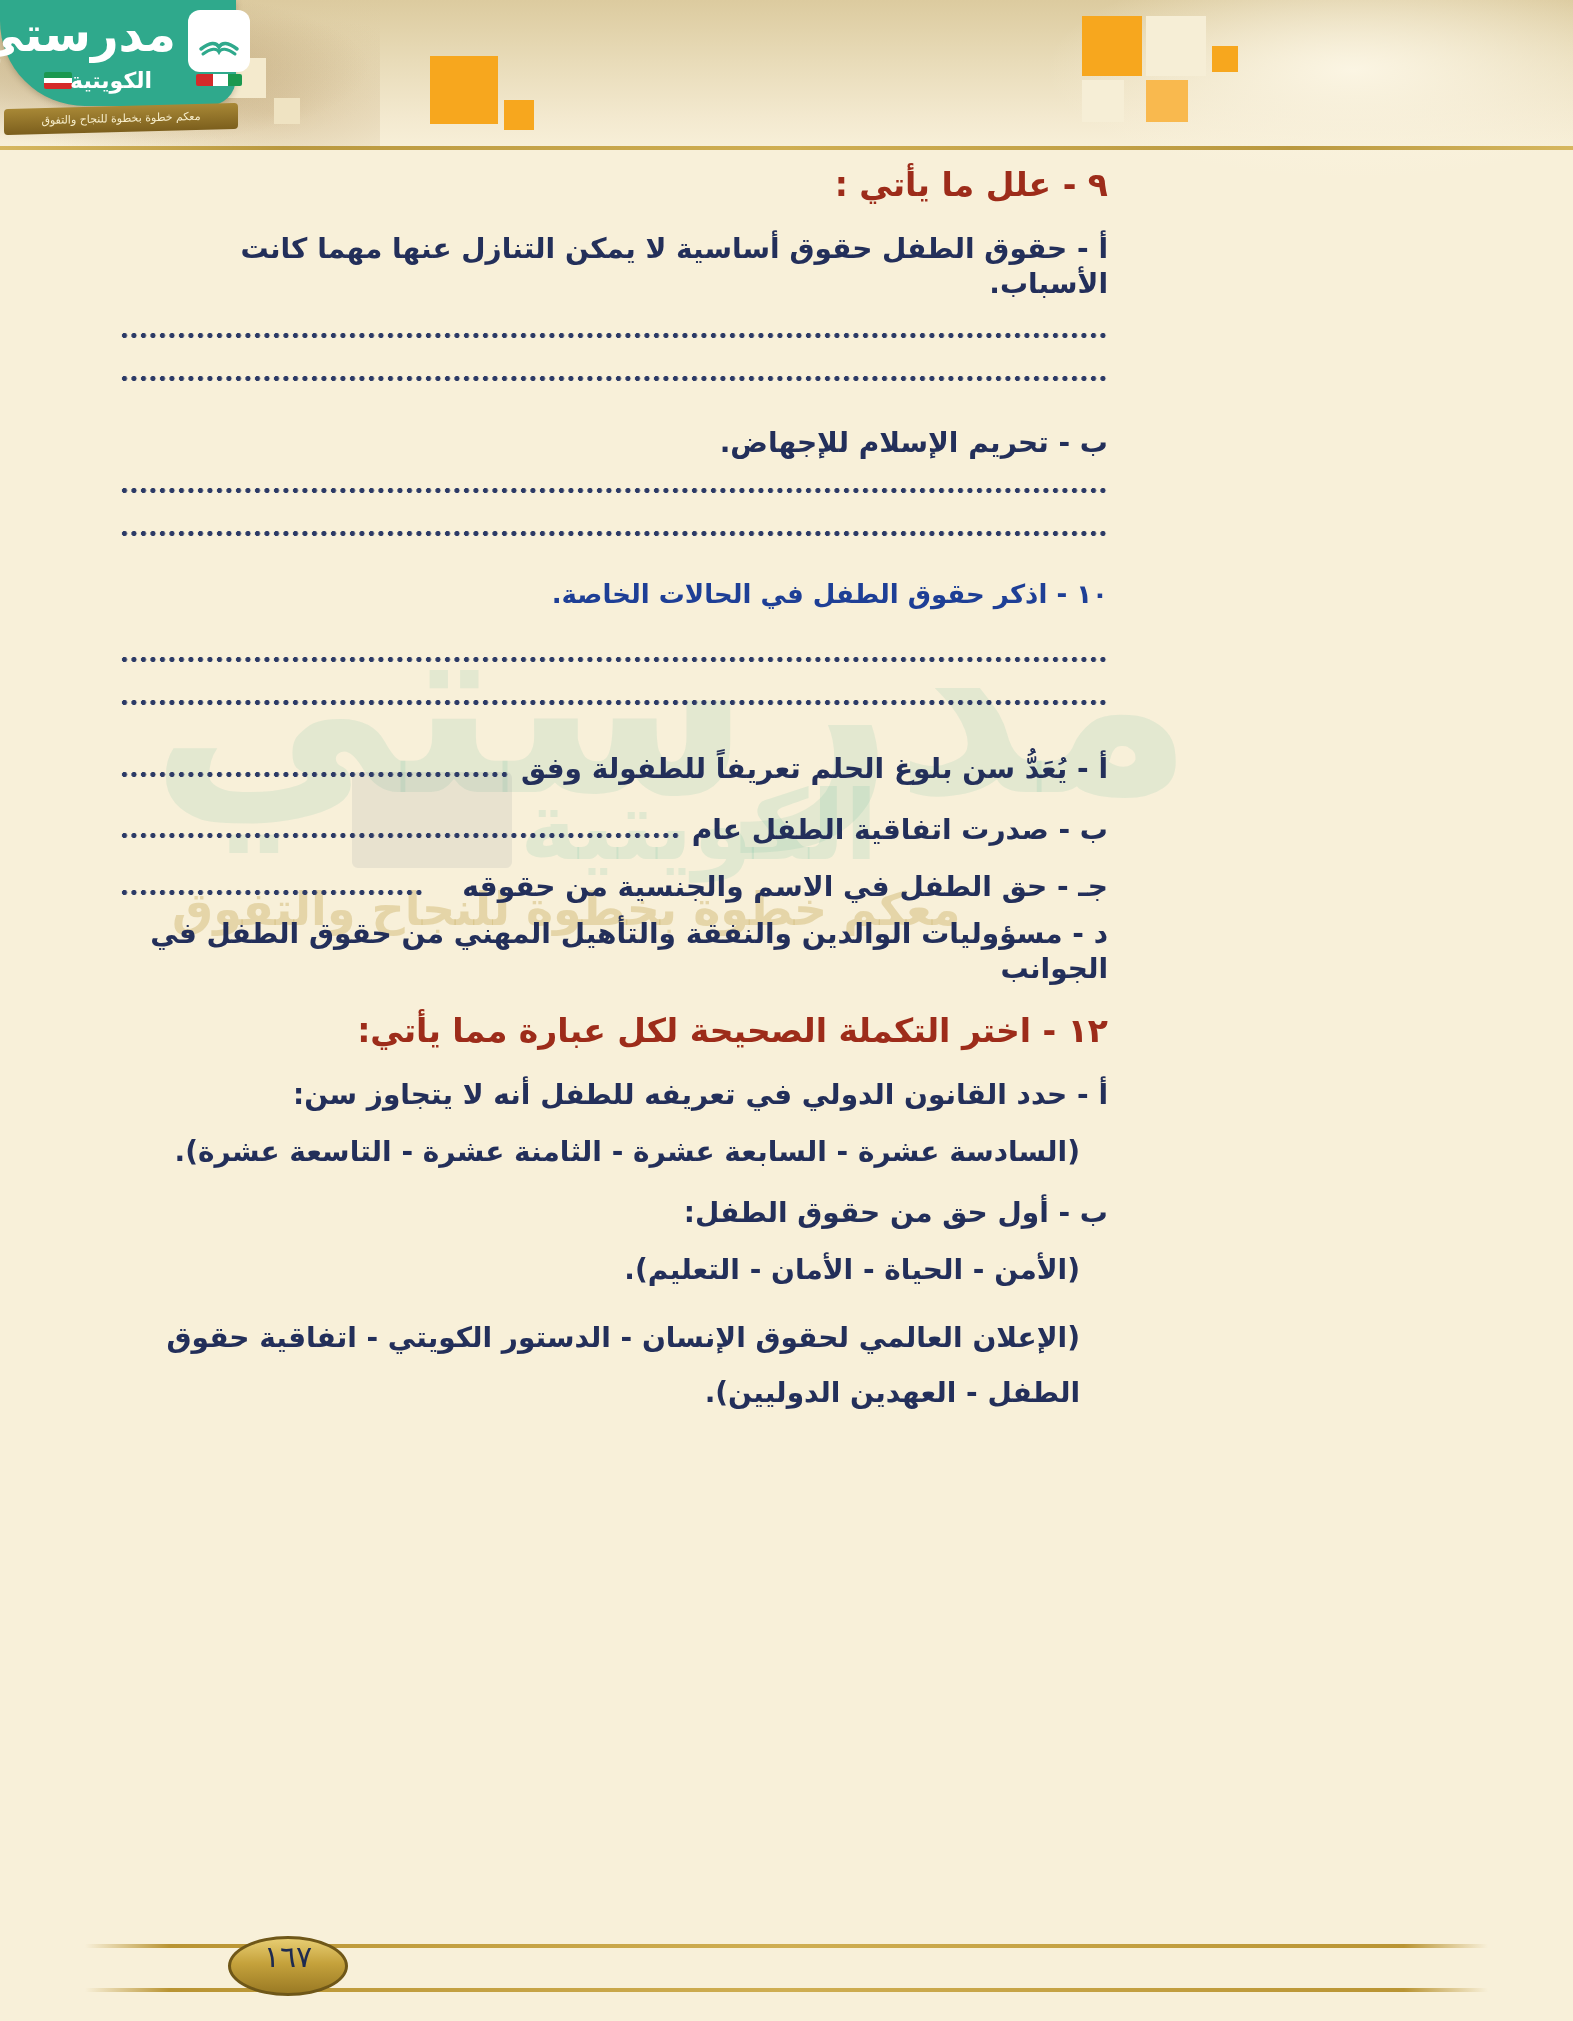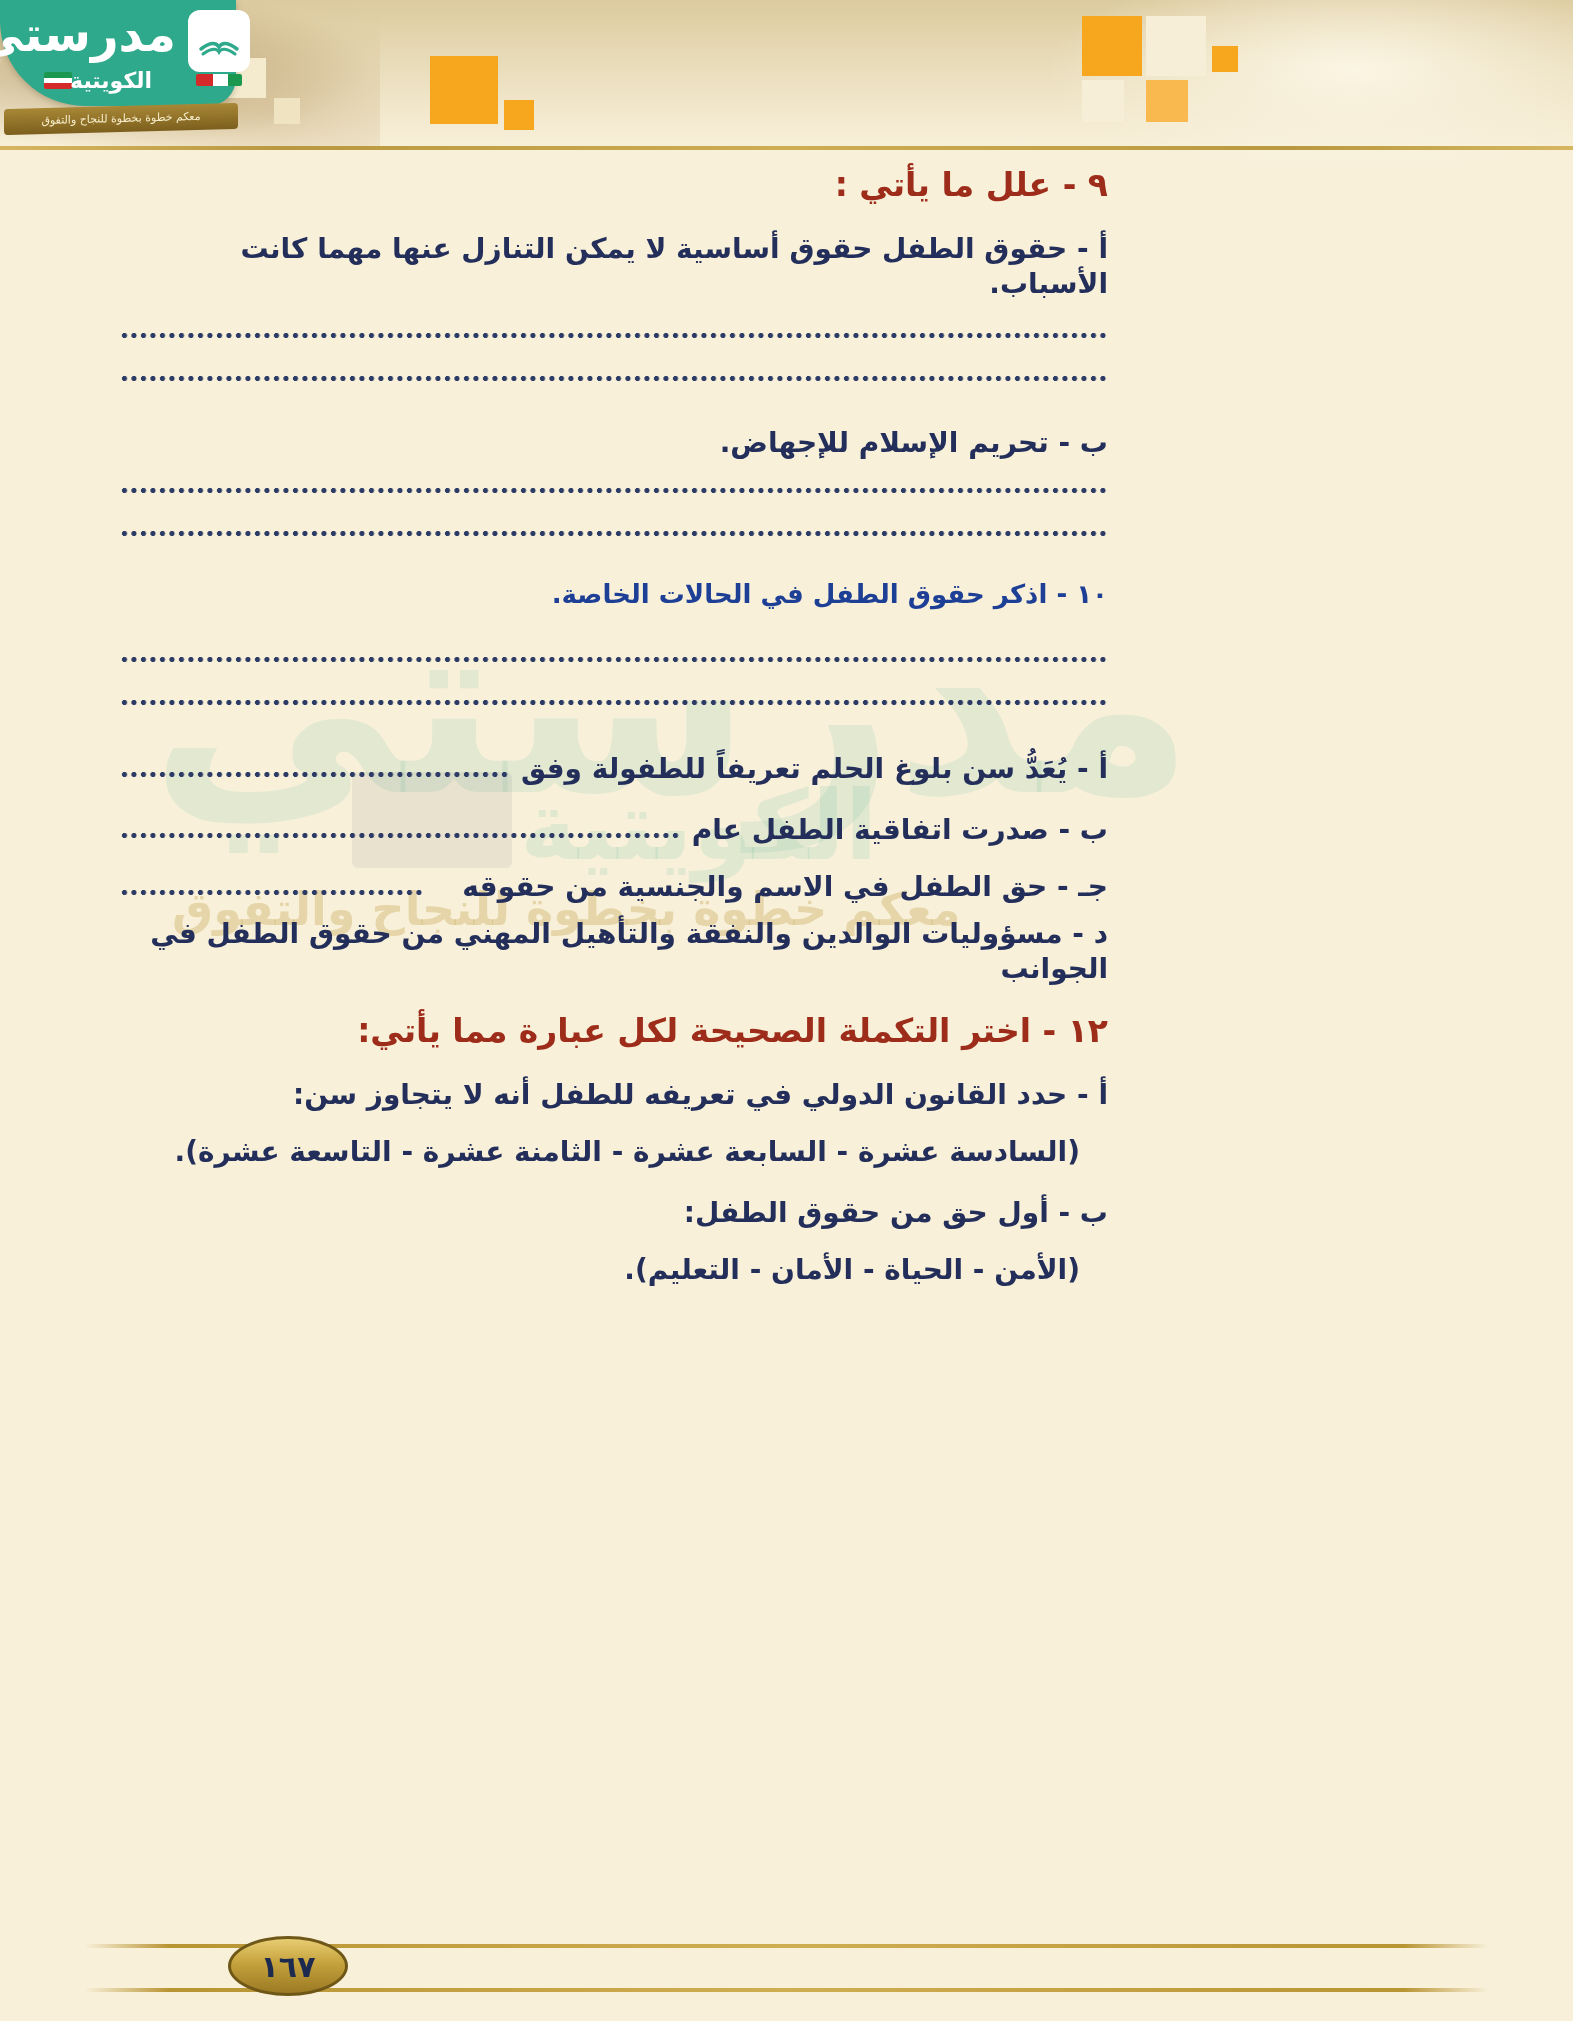--- a/index.html
+++ b/index.html
@@ -118,22 +118,22 @@
   
   .bline {
     position: absolute; left: 85px; right: 85px; height: 4px; z-index: 2;
     background: linear-gradient(90deg, rgba(185,148,51,0), #b99433 6%, #cfae52 50%, #b99433 94%, rgba(185,148,51,0));
   }
   .b1 { top: 1944px; } .b2 { top: 1988px; }
   .pagenum {
     position: absolute; left: 228px; top: 1936px; width: 120px; height: 60px; z-index: 3;
     border-radius: 50%; border: 3px solid #6f5718;
     background: linear-gradient(180deg,#e7cd72 0%,#c5a23c 45%,#9a7a24 100%);
-    display: flex; align-items: center; justify-content: center;
-    color: #1d2a50; font-size: 30px; font-weight: bold;
+    display: flex; justify-content: center;
+    color: #1d2a50; font-size: 30px; font-weight: normal;
   }
 </style>
 </head>
 <body>
 
 <div class="page">
 
   <div class="header">
     <div class="header-photo"></div>
     <div class="header-swoosh"></div>
@@ -198,20 +198,21 @@
     <div class="fillrow mt-k">
       <span>د - مسؤوليات الوالدين والنفقة والتأهيل المهني من حقوق الطفل في الجوانب</span>
       <span class="fill-dots"></span>
     </div>
 
     <div class="h-red mt-l">١٢ - اختر التكملة الصحيحة لكل عبارة مما يأتي:</div>
     <div class="mt-m">أ - حدد القانون الدولي في تعريفه للطفل أنه لا يتجاوز سن:</div>
     <div class="opt mt-j">(السادسة عشرة - السابعة عشرة - الثامنة عشرة - التاسعة عشرة).</div>
     <div class="mt-m">ب - أول حق من حقوق الطفل:</div>
     <div class="opt mt-j">(الأمن - الحياة - الأمان - التعليم).</div>
+    <div class="opt wrapline mt-l">(الإعلان العالمي لحقوق الإنسان - الدستور الكويتي - اتفاقية حقوق الطفل - العهدين الدوليين).</div>
 
   </div>
 
   <div class="bline b1"></div>
   <div class="bline b2"></div>
   <div class="pagenum">
     <span>١٦٧</span>
   </div>
 
 </div>

